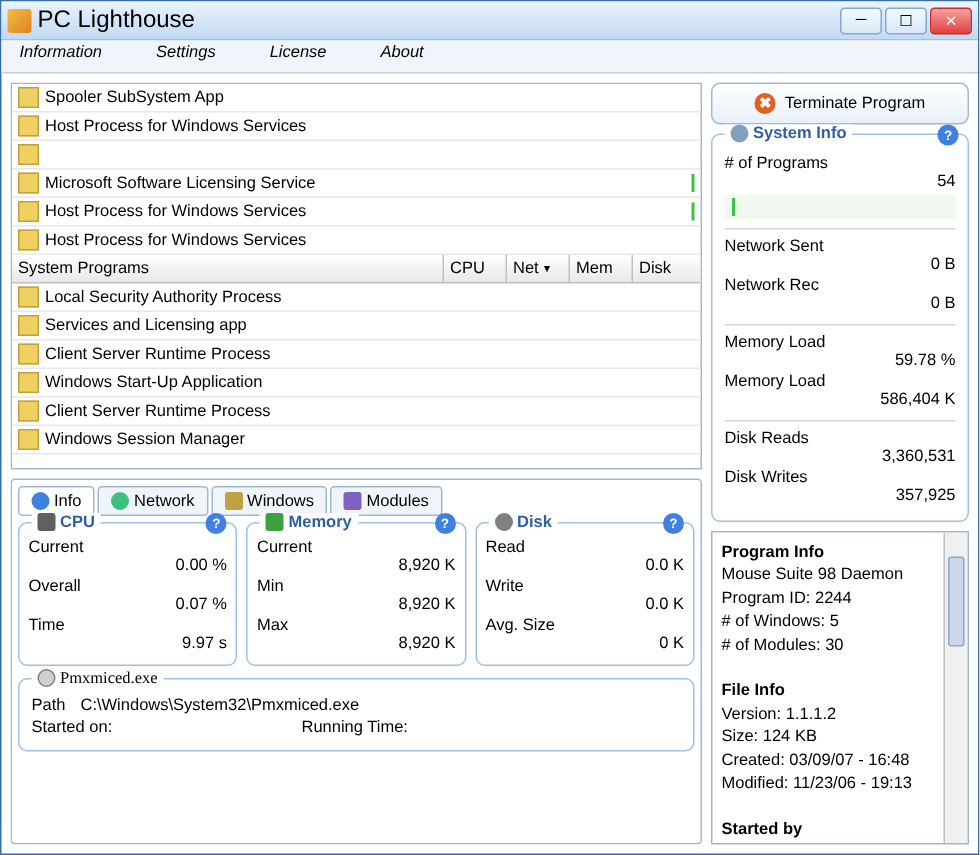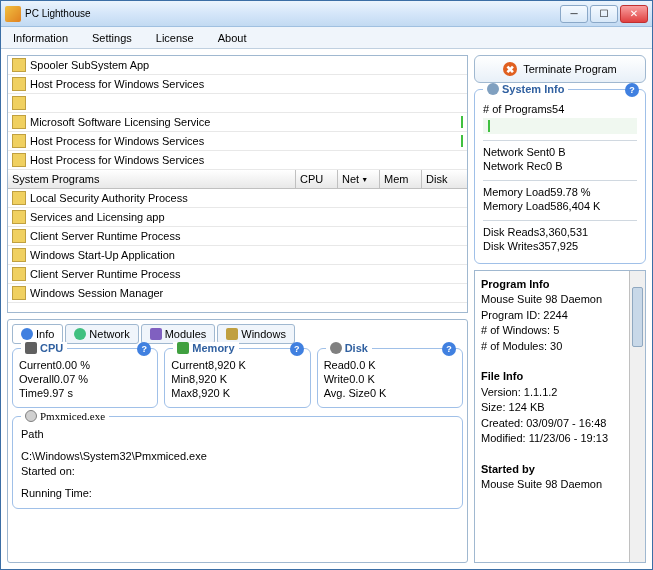--- a/index.html
+++ b/index.html
@@ -1,24 +1,24 @@
 <!DOCTYPE html>
 <html><head>
 <meta charset="utf-8">
 <style>
 * { box-sizing: border-box; margin: 0; padding: 0; }
 body { font-family: Tahoma, sans-serif; font-size: 11px; background: #fff; }
 .window { width: 653px; height: 570px; border: 1px solid #3b6ea5; background: #fff; display: flex; flex-direction: column; }
 .titlebar { height: 26px; background: linear-gradient(to bottom, #ebf4fd 0%, #d5e6f9 50%, #c2daf2 100%); display: flex; align-items: center; padding: 0 4px; border-bottom: 1px solid #a0c0e0; }
 .titlebar-icon { width: 16px; height: 16px; margin-right: 4px; }
-.titlebar-title { flex: 1; color: #000; font-size: 10px; }
+.titlebar-title { flex: 1; color: #000; font-size: 16px; }
 .titlebar-btns { display: flex; gap: 2px; }
 .titlebar-btn { width: 28px; height: 18px; border: 1px solid #8aa8c8; border-radius: 3px; background: linear-gradient(to bottom, #f5faff, #d8e8f8); display: flex; align-items: center; justify-content: center; font-size: 10px; cursor: pointer; }
 .titlebar-btn.close { background: linear-gradient(to bottom, #f8a0a0, #e04040); color: #fff; border-color: #c03030; }
-.menubar { height: 22px; display: flex; align-items: center; padding: 0 8px; gap: 16px; border-bottom: 1px solid #c0d0e0; background: #f0f5fb; }
+.menubar { height: 22px; display: flex; align-items: flex-start; padding: 0 8px; gap: 28px; border-bottom: 1px solid #c0d0e0; background: #f0f5fb; font-style: italic; }
 .menu-item { cursor: pointer; padding: 2px 4px; }
 .content { flex: 1; display: flex; padding: 6px; gap: 6px; overflow: hidden; }
 .left-col { flex: 1; display: flex; flex-direction: column; gap: 6px; overflow: hidden; }
 .right-col { width: 172px; display: flex; flex-direction: column; gap: 6px; }
 .process-list { border: 1px solid #a0b8d0; background: #fff; height: 258px; overflow-y: auto; }
 .process-row { display: flex; align-items: center; height: 19px; border-bottom: 1px solid #e8e8e8; padding: 0 4px; }
 .process-row.header { background: linear-gradient(to bottom, #fff, #e8e8e8); border-bottom: 1px solid #c0c0c0; font-weight: normal; }
 .process-row .picon { width: 14px; height: 14px; margin-right: 4px; background: #f0d060; border: 1px solid #c0a040; display: inline-block; }
 .process-row .name { flex: 1; white-space: nowrap; overflow: hidden; }
 .process-row .col { width: 42px; text-align: left; padding-left: 4px; border-left: 1px solid #e0e0e0; height: 100%; display: flex; align-items: center; }
@@ -26,26 +26,26 @@
 .process-row .bar { width: 2px; height: 12px; background: #40c040; margin-left: 30px; }
 .tabs-panel { border: 1px solid #a0b8d0; border-radius: 3px; padding: 4px; flex: 1; display: flex; flex-direction: column; }
 .tabs { display: flex; gap: 2px; margin-bottom: 4px; }
 .tab { padding: 3px 8px; border: 1px solid #a0b8d0; border-radius: 3px; background: #f0f5fb; cursor: pointer; display: flex; align-items: center; gap: 3px; }
 .tab.active { background: #fff; }
 .tab-icon { width: 12px; height: 12px; display: inline-block; border-radius: 50%; }
 .groups-row { display: flex; gap: 6px; }
 .group-box { border: 1px solid #a0c0e8; border-radius: 6px; padding: 8px 6px 6px; position: relative; flex: 1; }
 .group-title { position: absolute; top: -7px; left: 8px; background: #fff; padding: 0 4px; color: #3060a0; font-weight: bold; display: flex; align-items: center; gap: 3px; }
 .group-help { position: absolute; top: -7px; right: 6px; background: #fff; width: 14px; height: 14px; border-radius: 50%; background: #4080e0; color: #fff; font-size: 9px; display: flex; align-items: center; justify-content: center; font-weight: bold; cursor: pointer; }
-.kv { display: flex; margin: 2px 0; }
+.kv { display: flex; justify-content: space-between; margin: 2px 0; flex-direction: column; }
 .kv .k { color: #000; }
 .kv .v { text-align: right; }
 .exec-box { border: 1px solid #a0c0e8; border-radius: 6px; padding: 8px 8px 6px; margin-top: 8px; position: relative; }
 .exec-title { position: absolute; top: -7px; left: 8px; background: #fff; padding: 0 4px; display: flex; align-items: center; gap: 3px; font-family: Liberation Serif, serif; }
-.exec-row { display: flex; gap: 10px; margin: 3px 0; flex-direction: column; }
+.exec-row { display: flex; gap: 10px; margin: 3px 0; }
 .terminate-btn { height: 28px; border: 1px solid #a0b8d0; border-radius: 6px; background: linear-gradient(to bottom, #fff, #e8f0f8); display: flex; align-items: center; justify-content: center; gap: 6px; cursor: pointer; padding: 0 10px; }
 .x-icon { width: 14px; height: 14px; display: inline-flex; align-items: center; justify-content: center; background: #e06020; color: #fff; border-radius: 50%; font-size: 10px; font-weight: bold; }
 .sysinfo-box { border: 1px solid #a0c0e8; border-radius: 6px; padding: 8px 8px 6px; position: relative; }
 .sysinfo-box .section { padding: 3px 0; }
 .sysinfo-box .section + .section { border-top: 1px solid #d0d8e0; margin-top: 3px; }
 .proginfo-box { border: 1px solid #a0b8d0; padding: 6px; flex: 1; overflow-y: auto; line-height: 1.4; position: relative; }
 .proginfo-box b { color: #000; }
 .proginfo-scroll { position: absolute; right: 0; top: 0; bottom: 0; width: 16px; background: #f0f0f0; border-left: 1px solid #c0c0c0; }
 .scroll-thumb { background: #c8d8e8; border: 1px solid #90a8c0; border-radius: 2px; margin: 16px 2px; height: 60px; }
 .dropdown-arrow { font-size: 7px; margin-left: 2px; }
@@ -149,26 +149,26 @@
         <div class="tabs">
           <div class="tab active">
               <span class="tab-icon" style="background:#4080e0"></span>
               <span>Info</span>
             </div>
           <div class="tab">
               <span class="tab-icon" style="background:#40c080"></span>
               <span>Network</span>
             </div>
           <div class="tab">
+              <span class="tab-icon" style="background:#c0a040;border-radius:2px"></span>
+              <span>Windows</span>
+            </div>
+          <div class="tab">
               <span class="tab-icon" style="background:#8060c0;border-radius:2px"></span>
               <span>Modules</span>
-            </div>
-          <div class="tab">
-              <span class="tab-icon" style="background:#c0a040;border-radius:2px"></span>
-              <span>Windows</span>
             </div>
         </div>
         <div class="groups-row">
           <div class="group-box">
             <div class="group-title">
                 <span class="mini-icon" style="background:#606060;border-radius:2px"></span>
                 <span>CPU</span>
               </div>
             <div class="group-help">?</div>
             <div class="kv">

